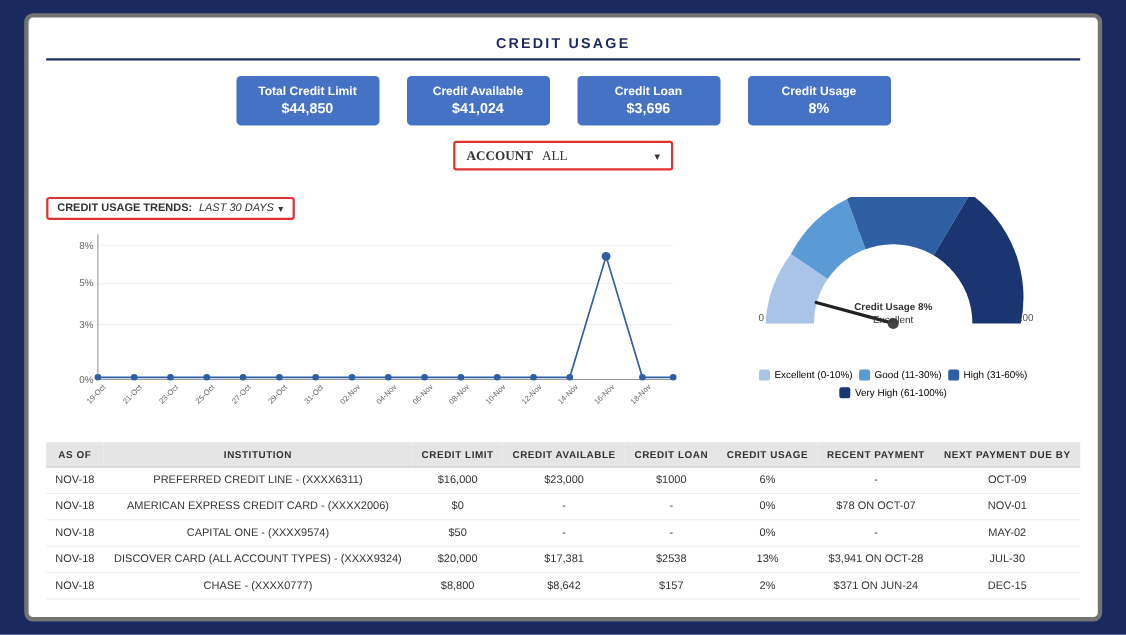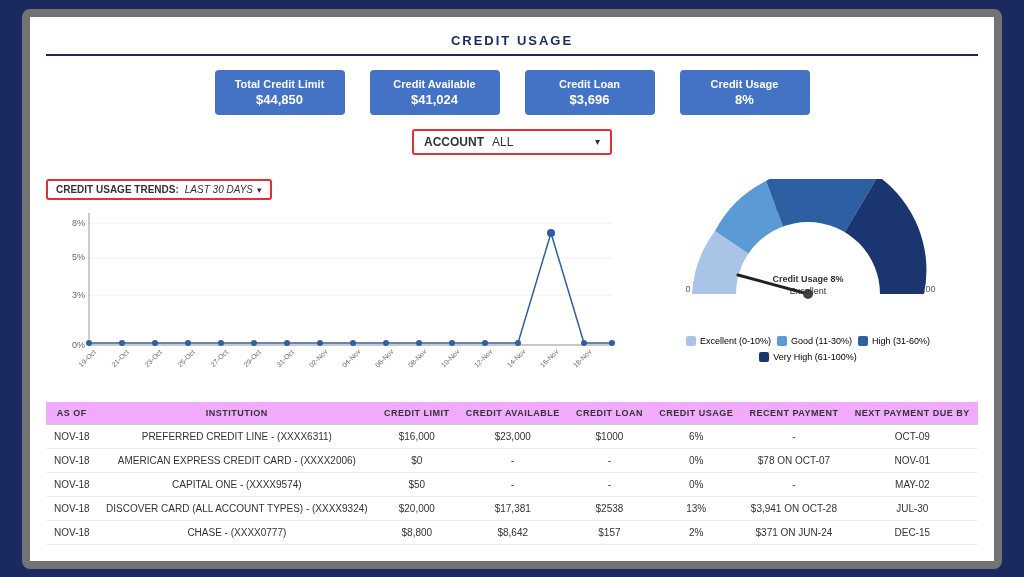--- a/index.html
+++ b/index.html
@@ -9,21 +9,21 @@
       justify-content: center;
       align-items: center;
       min-height: 100vh;
       font-family: Arial, sans-serif;
     }
     .dashboard-container {
       background: #ffffff;
       border-radius: 8px;
       width: 980px;
       padding: 16px;
-      border: 8px solid #737373;
+      border: 4px solid #737373;
     }
     .page-title {
       text-align: center;
       font-size: 13px;
       font-weight: bold;
       color: #1a2a5e;
       letter-spacing: 2px;
       border-bottom: 2px solid #1a2a5e;
       padding-bottom: 6px;
       margin-bottom: 14px;
@@ -49,20 +49,21 @@
     .summary-card .card-value {
       font-size: 13px;
       font-weight: bold;
       margin-top: 2px;
     }
     .account-filter {
       display: flex;
       justify-content: center;
       align-items: center;
       margin-bottom: 24px;
+      font-family: Liberation Serif, serif;
     }
     .account-select-wrapper {
       border: 2px solid #e03030;
       border-radius: 3px;
       display: flex;
       align-items: center;
       padding: 4px 10px;
       min-width: 200px;
     }
     .account-label {
@@ -140,21 +141,21 @@
       height: 10px;
       border-radius: 2px;
     }
     
     .data-table {
       width: 100%;
       border-collapse: collapse;
       font-size: 10px;
     }
     .data-table thead tr {
-      background: #f0abfc;
+      background: #e5e5e5;
     }
     .data-table th {
       padding: 6px 8px;
       text-align: center;
       font-size: 9px;
       font-weight: bold;
       color: #333;
       border-bottom: 1px solid #ccc;
       letter-spacing: 0.5px;
     }

